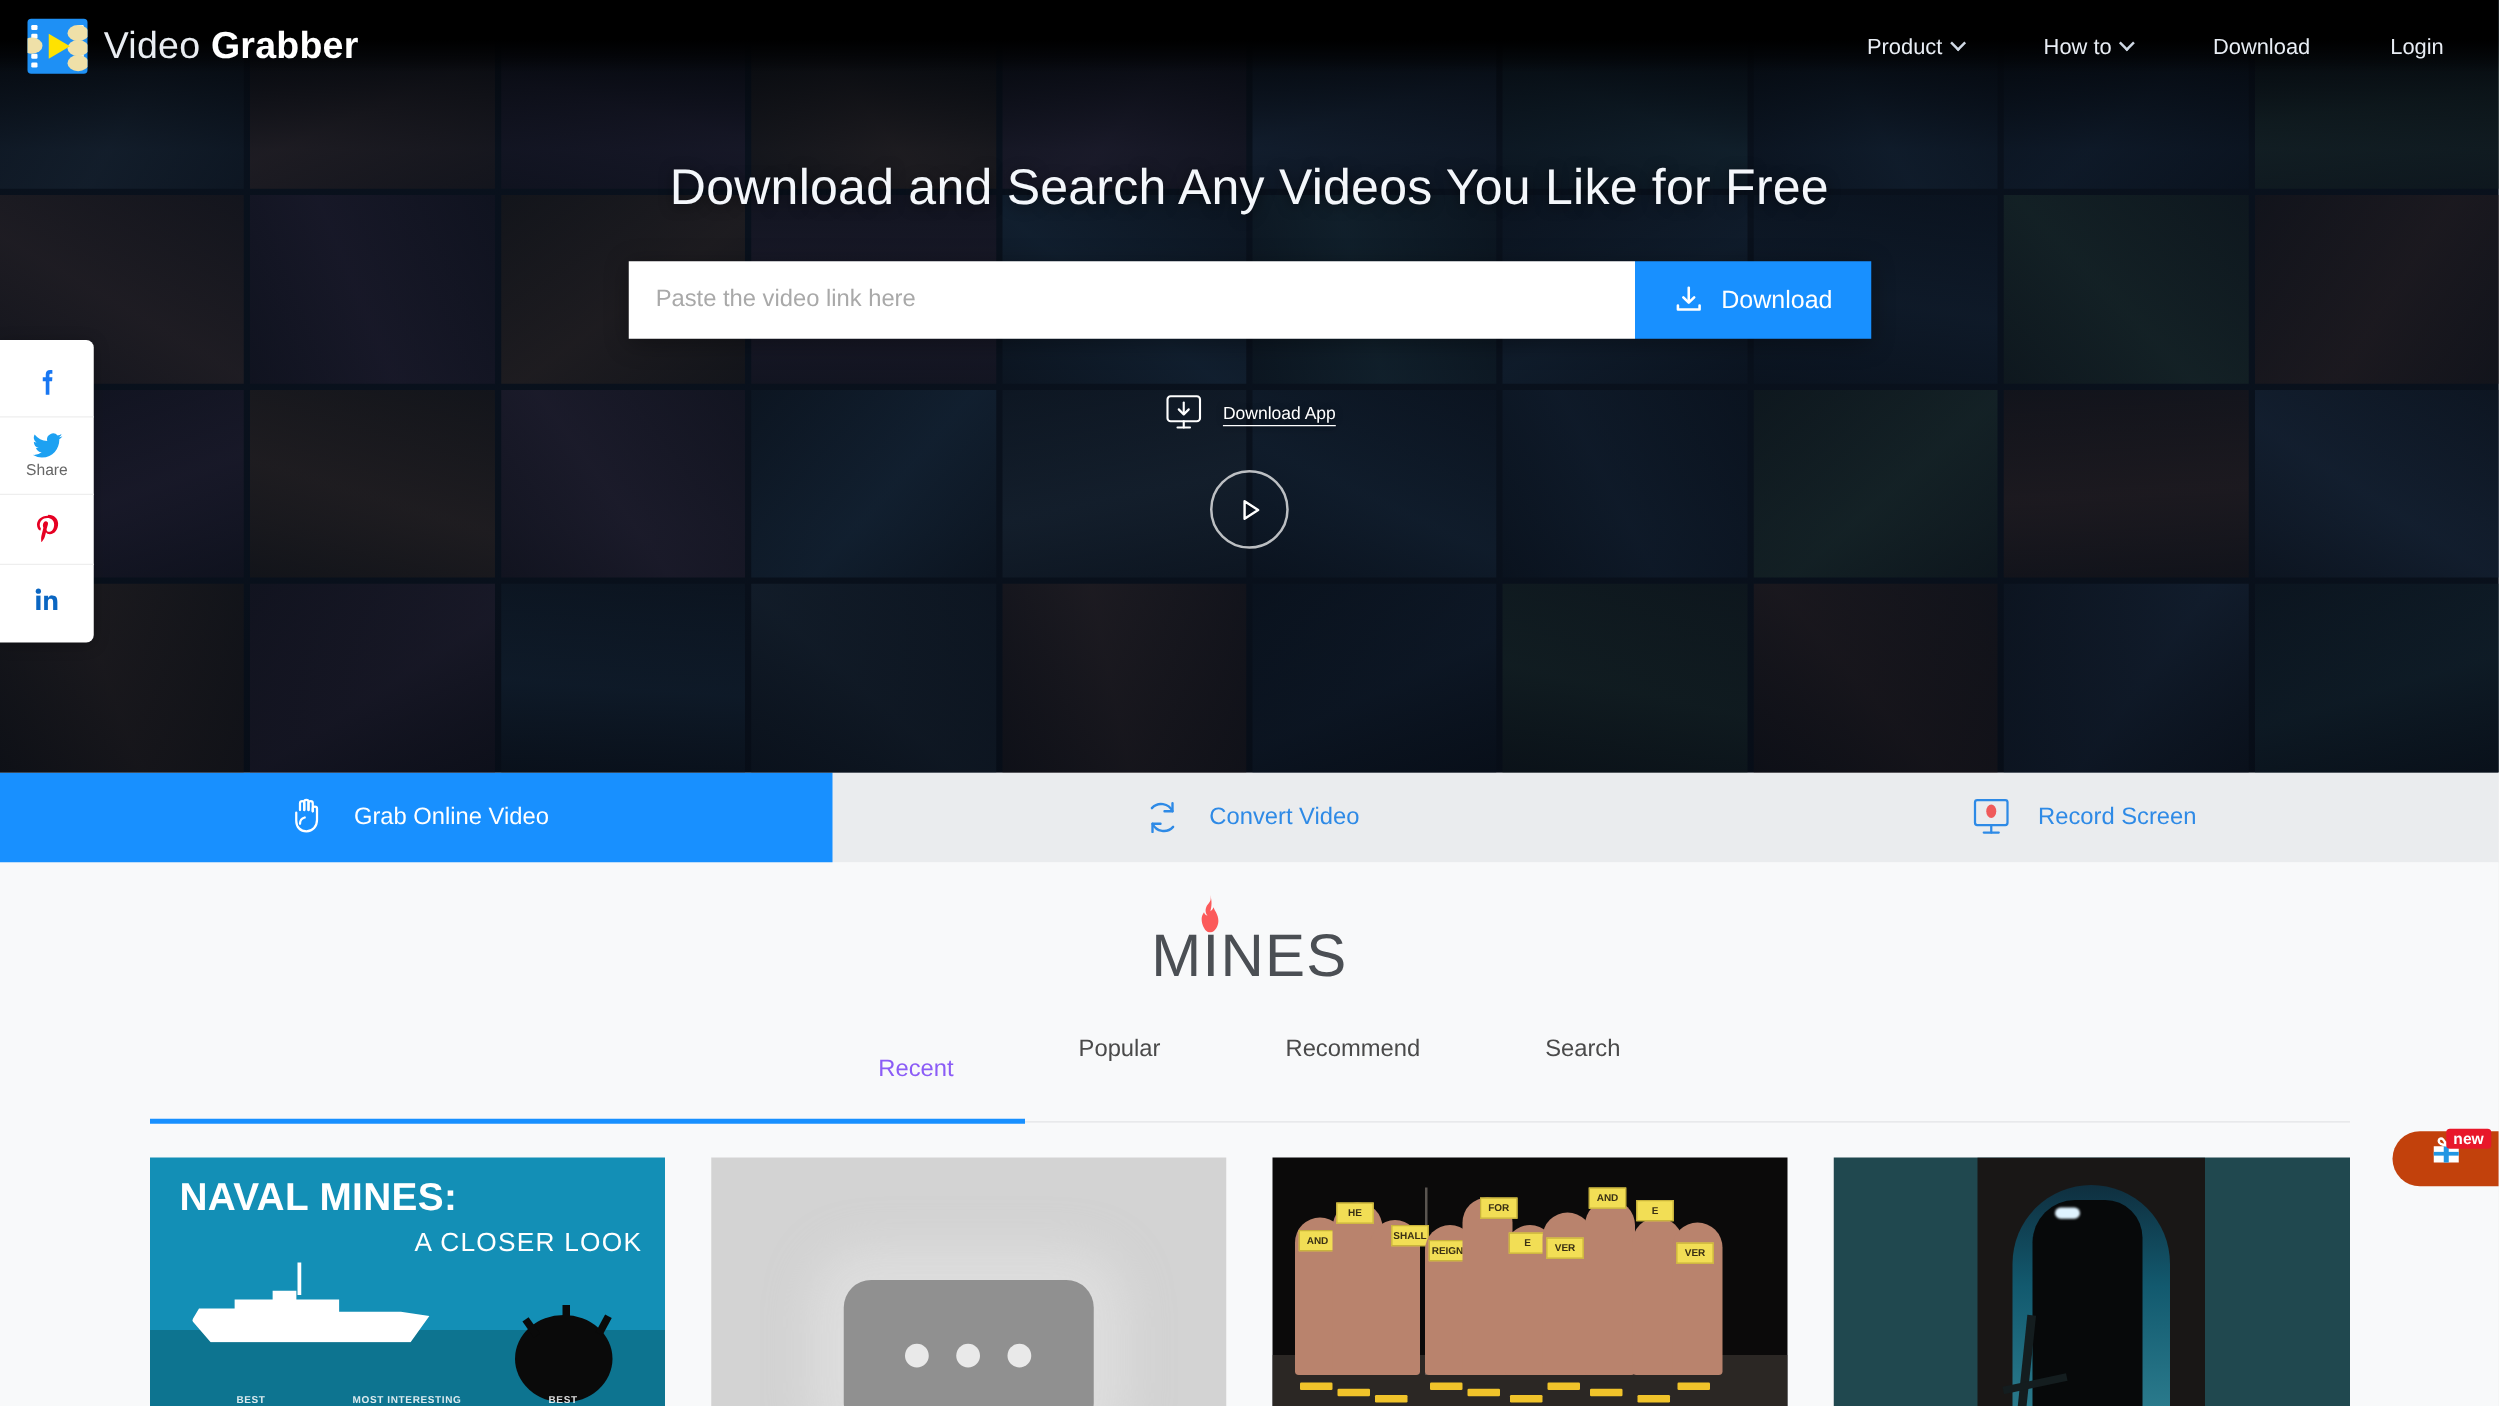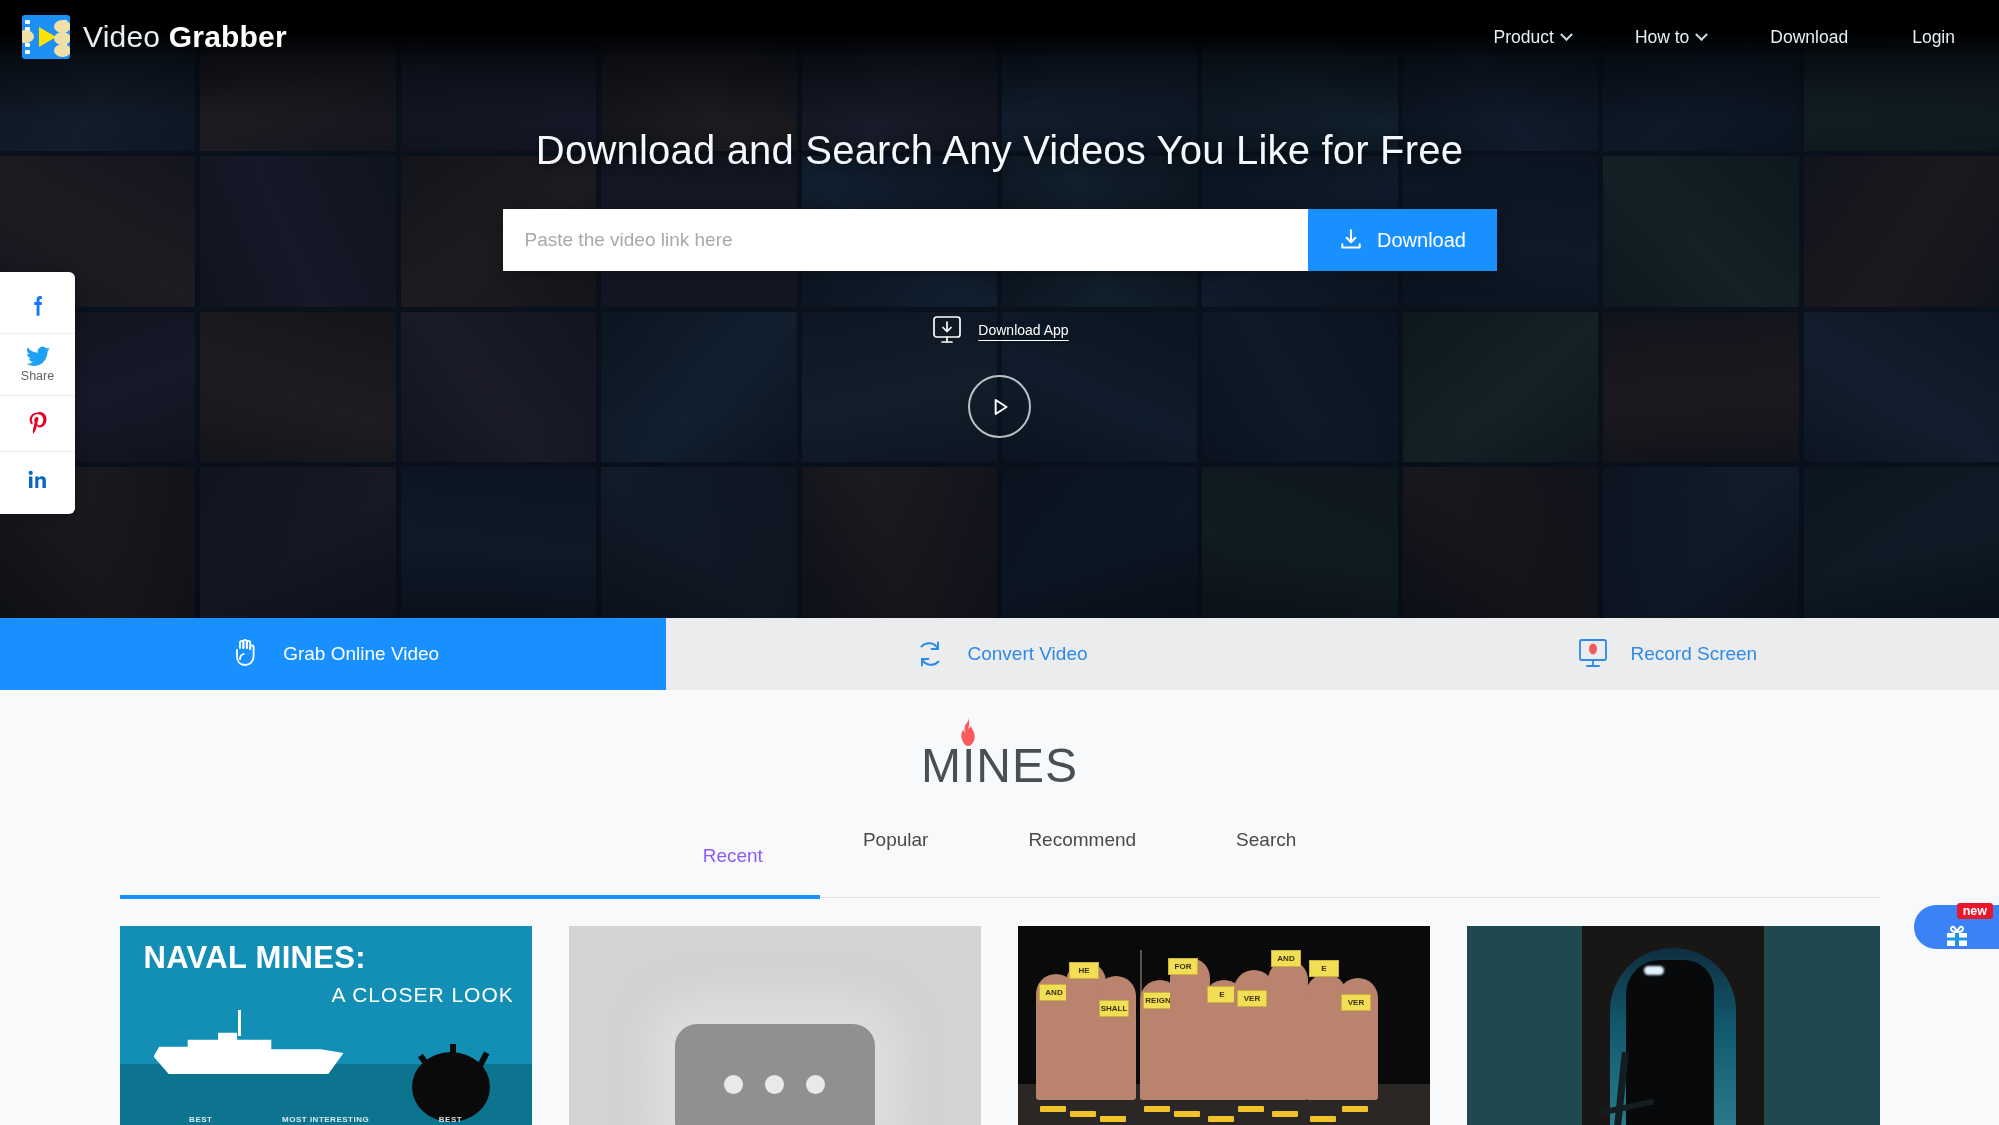--- a/index.html
+++ b/index.html
@@ -228,23 +228,23 @@
     position: absolute; left: 44px; top: 34px; width: 88px; height: 166px; background: #07090a;
     border-radius: 34px 30px 0 0;
   }
   .t4 .lamp { position: absolute; left: 62px; top: 40px; width: 20px; height: 9px; background: #dff3ff; border-radius: 5px; filter: blur(1px); }
   .t4 .tool { position: absolute; left: 36px; bottom: 0; width: 7px; height: 74px; background: #141d1f; transform: rotate(6deg); }
   .t4 .toolh { position: absolute; left: 20px; bottom: 16px; width: 52px; height: 6px; background: #141d1f; transform: rotate(-12deg); }
 
   
   .promo {
     position: absolute; right: 0; top: 905px; z-index: 50;
-    background: #3b82f6; border-radius: 22px 0 0 22px;
+    background: #c2410c; border-radius: 22px 0 0 22px;
     width: 85px; height: 44px;
-    display: flex; align-items: flex-end; justify-content: center;
+    display: flex; align-items: flex-start; justify-content: center;
     cursor: pointer;
   }
   .promo svg { width: 30px; height: 28px; }
   .promo .new {
     position: absolute; right: 6px; top: -2px; background: #e8172a; color: #fff;
     font-size: 12.5px; font-weight: 700; padding: 1px 6px; border-radius: 3px;
   }
 </style>
 </head>
 <body>
@@ -486,27 +486,27 @@
         <div class="stage"></div>
         <div class="micstand"></div>
         <div class="figs" id="choir">
             <div class="fig" style="left: 18px; height: 126px;"></div>
             <div class="sign" style="left: 21px; top: 34px;">AND</div>
             <div class="floor" style="left: 22px; bottom: -12px;"></div>
             <div class="fig" style="left: 48px; height: 138px;"></div>
             <div class="sign" style="left: 51px; top: 12px;">HE</div>
             <div class="floor" style="left: 52px; bottom: -17px;"></div>
             <div class="fig" style="left: 78px; height: 124px;"></div>
-            <div class="sign" style="left: 81px; top: 30px; margin-top: 20px;">SHALL</div>
+            <div class="sign" style="left: 95px; top: 30px;">SHALL</div>
             <div class="floor" style="left: 82px; bottom: -22px;"></div>
             <div class="fig" style="left: 122px; height: 120px;"></div>
             <div class="sign" style="left: 125px; top: 42px;">REIGN</div>
             <div class="floor" style="left: 126px; bottom: -12px;"></div>
             <div class="fig" style="left: 152px; height: 142px;"></div>
-            <div class="sign" style="left: 150px; top: 8px;">FOR</div>
+            <div class="sign" style="left: 166px; top: 8px;">FOR</div>
             <div class="floor" style="left: 156px; bottom: -17px;"></div>
             <div class="fig" style="left: 186px; height: 120px;"></div>
             <div class="sign" style="left: 189px; top: 36px;">E</div>
             <div class="floor" style="left: 190px; bottom: -22px;"></div>
             <div class="fig" style="left: 216px; height: 130px;"></div>
             <div class="sign" style="left: 219px; top: 40px;">VER</div>
             <div class="floor" style="left: 220px; bottom: -12px;"></div>
             <div class="fig" style="left: 250px; height: 140px;"></div>
             <div class="sign" style="left: 253px; top: 0px;">AND</div>
             <div class="floor" style="left: 254px; bottom: -17px;"></div>

